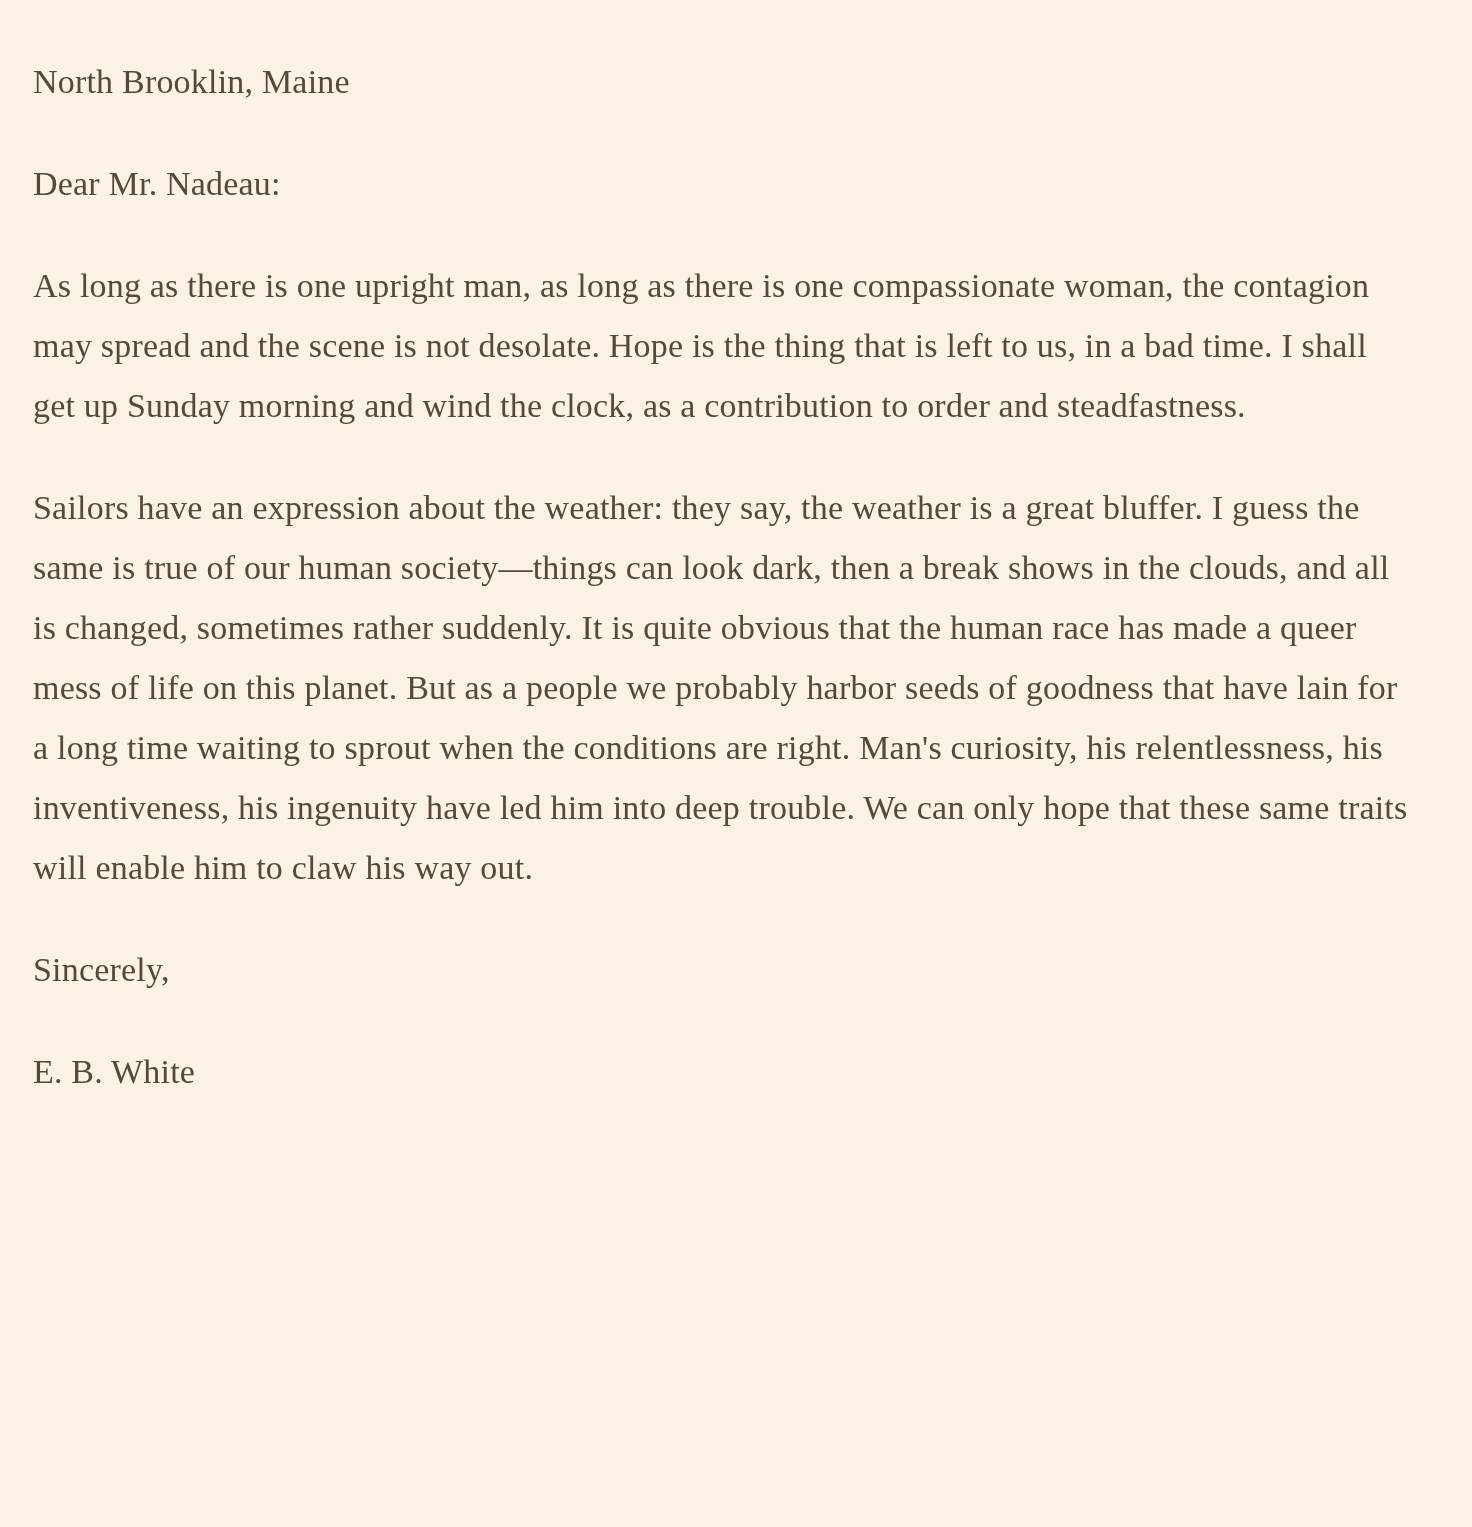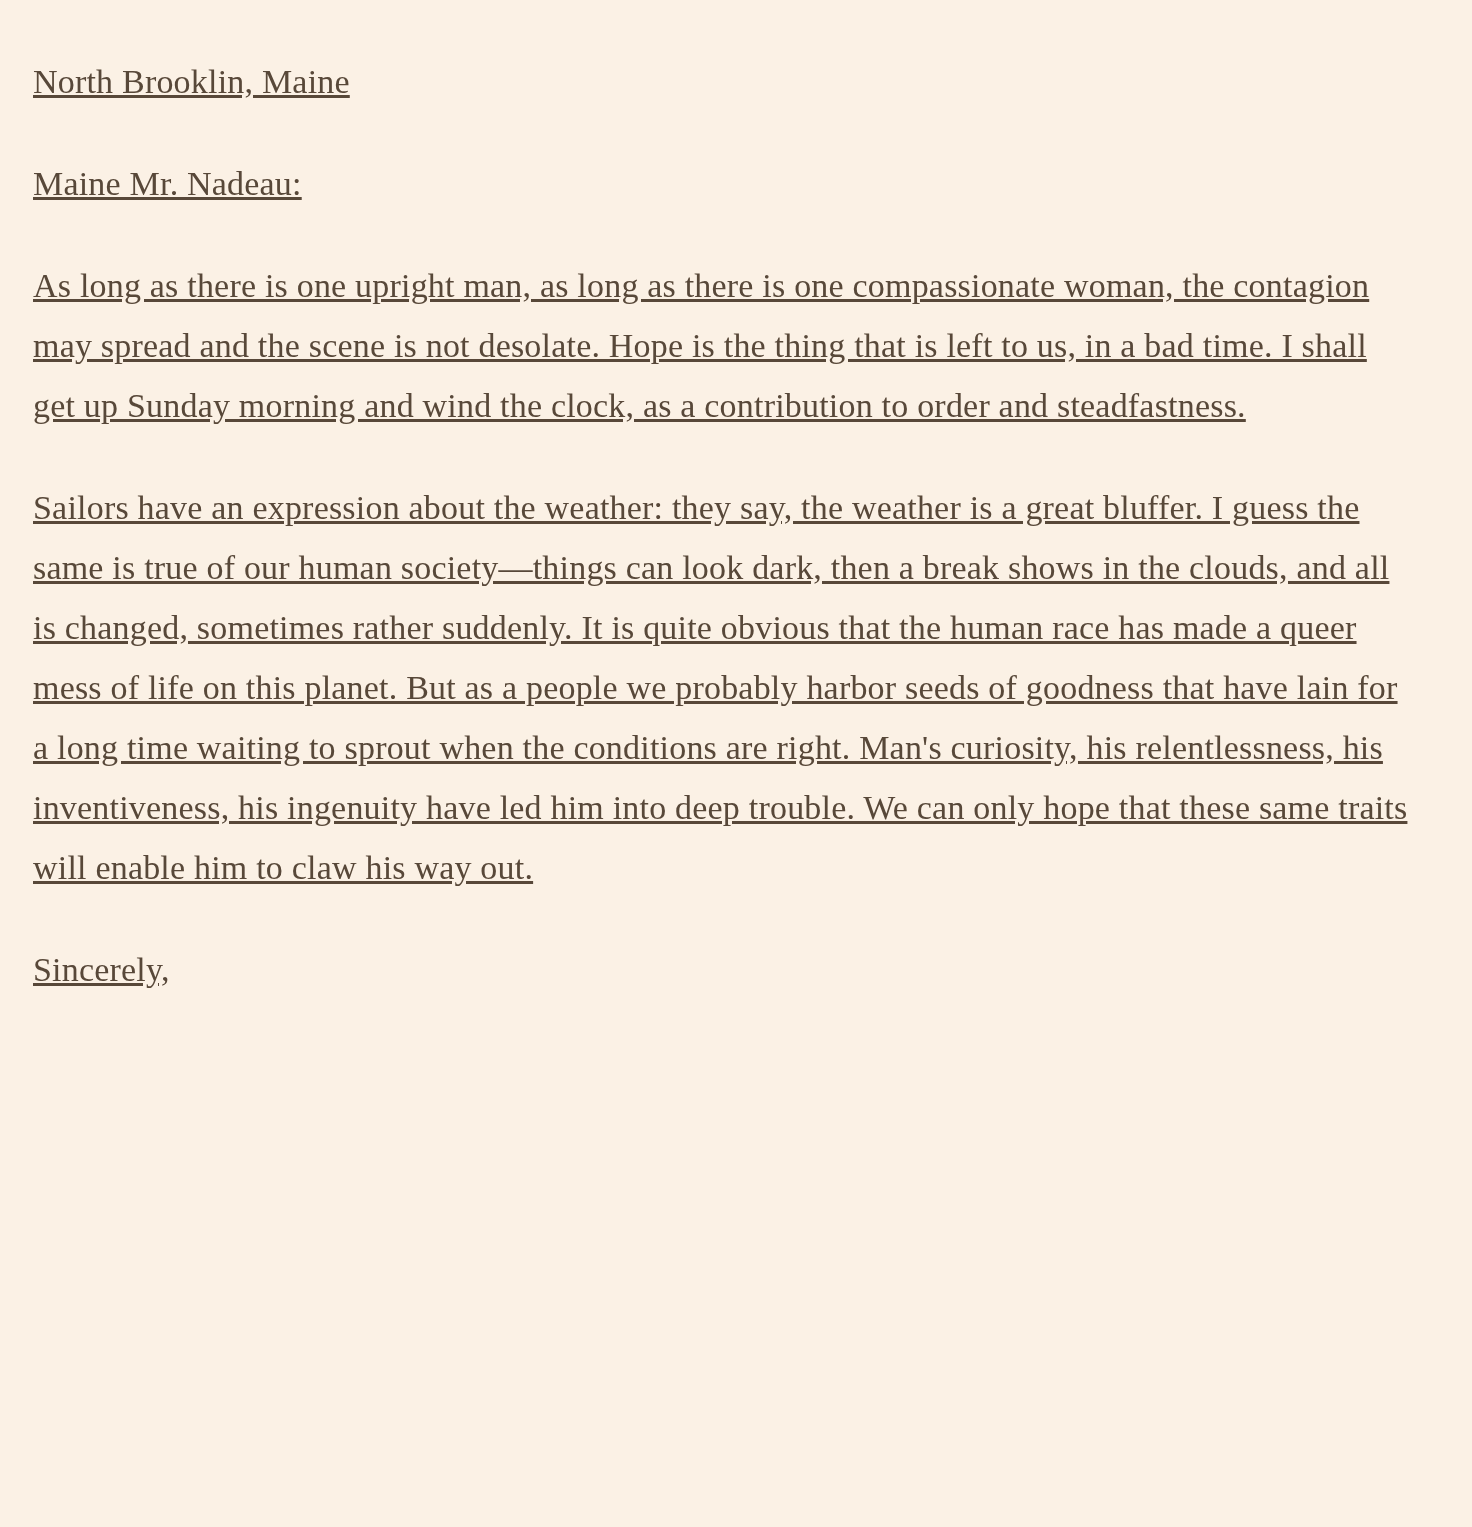--- a/index.html
+++ b/index.html
@@ -17,30 +17,30 @@
     letter-spacing: 0.2px;
     overflow: hidden;
   }
   .letter {
     padding: 52px 0 0 33px;
     box-sizing: border-box;
   }
   .block, .para {
     width: 1382px;
     margin: 0 0 42px 0;
-    text-decoration: underline;
   }
   .block:last-child {
     margin-bottom: 0;
   }
 </style>
 </head>
 <body>
 
 <div class="letter">
   <p class="block">North Brooklin, Maine</p>
-  <p class="block">Maine Mr. Nadeau:</p>
+  <p class="block">Dear Mr. Nadeau:</p>
   <div>
       <p class="para">As long as there is one upright man, as long as there is one compassionate woman, the contagion may spread and the scene is not desolate. Hope is the thing that is left to us, in a bad time. I shall get up Sunday morning and wind the clock, as a contribution to order and steadfastness.</p>
       <p class="para">Sailors have an expression about the weather: they say, the weather is a great bluffer. I guess the same is true of our human society—things can look dark, then a break shows in the clouds, and all is changed, sometimes rather suddenly. It is quite obvious that the human race has made a queer mess of life on this planet. But as a people we probably harbor seeds of goodness that have lain for a long time waiting to sprout when the conditions are right. Man's curiosity, his relentlessness, his inventiveness, his ingenuity have led him into deep trouble. We can only hope that these same traits will enable him to claw his way out.</p>
     </div>
   <p class="block">Sincerely,</p>
+  <p class="block">E. B. White</p>
 </div>
 
 </body></html>

